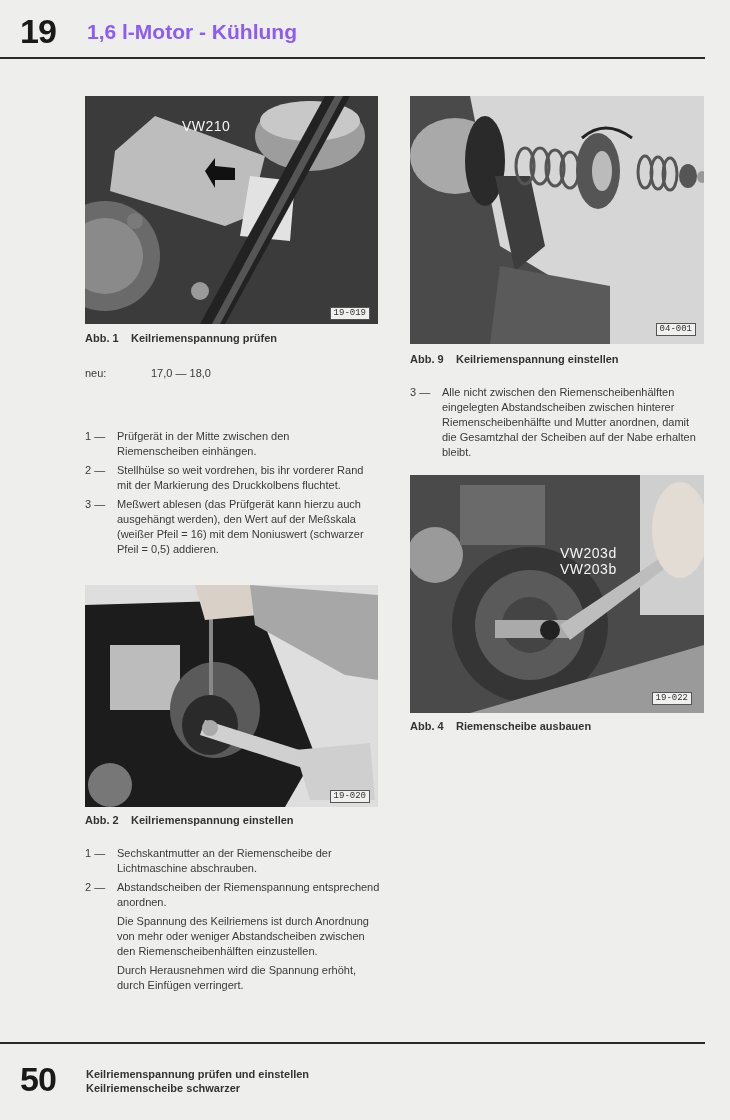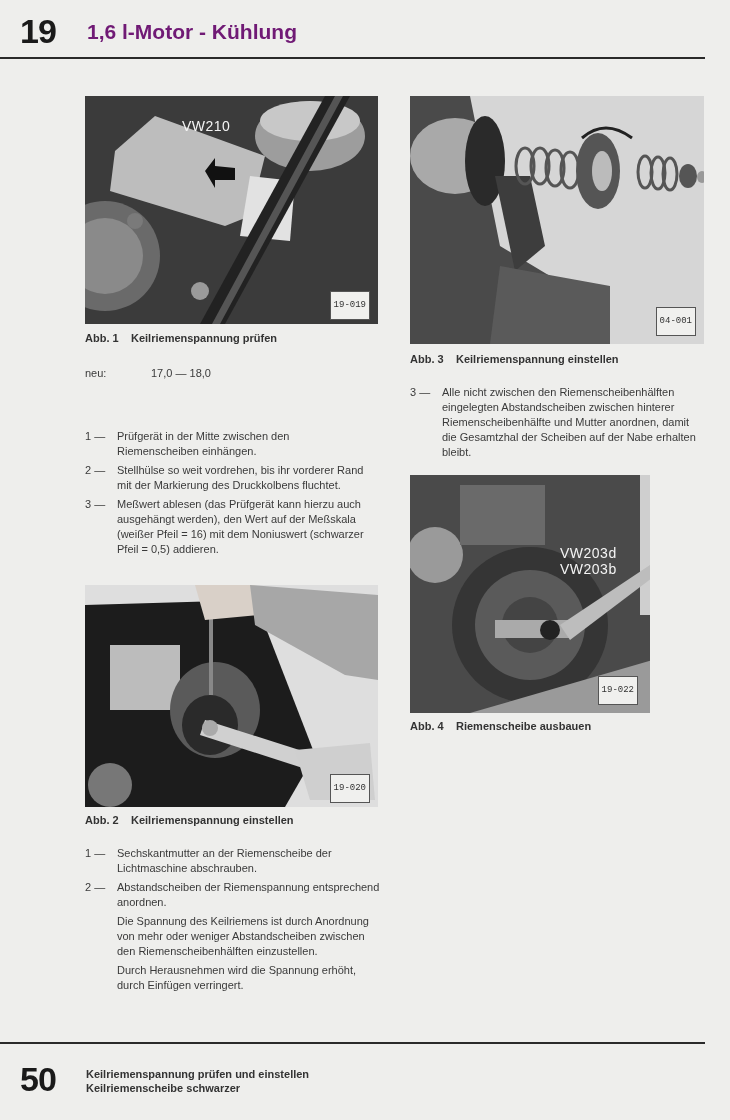--- a/index.html
+++ b/index.html
@@ -3,31 +3,31 @@
 <meta charset="utf-8">
 <style>
   html, body { margin:0; padding:0; }
   body {
     width:730px; height:1120px; position:relative; overflow:hidden;
     background:#eeeeec;
     font-family:"Liberation Sans", sans-serif; color:#2a2a2a;
   }
   .abs { position:absolute; }
   .chapter-num { left:20px; top:12px; font-size:34px; font-weight:bold; color:#1a1a1a; letter-spacing:-1px; }
-  .chapter-title { left:87px; top:20px; font-size:21px; font-weight:bold; color:#701a75; }
+  .chapter-title { left:87px; top:20px; font-size:21px; font-weight:bold; color:#8b5cf6; }
   .rule-top { left:0; top:57px; width:705px; height:2px; background:#2a2a2a; }
   .rule-bottom { left:0; top:1042px; width:705px; height:2px; background:#2a2a2a; }
   .page-num { left:20px; top:1060px; font-size:34px; font-weight:bold; color:#1a1a1a; letter-spacing:-1px; }
   .footer-lines { left:86px; top:1067px; font-size:11px; font-weight:bold; color:#333; line-height:14px; }
 
   .photo { position:absolute; overflow:hidden; background:#000000; }
   .photo svg { display:block; }
   .fig-id {
     position:absolute; font-family:"Liberation Mono", monospace; font-size:9px;
-    background:#f0f0ee; color:#333; border:1px solid #555; padding:8px 3px; line-height:11px;
+    background:#f0f0ee; color:#333; border:1px solid #555; padding:0 3px; line-height:11px;
   }
   .callout { position:absolute; color:#f4f4f4; font-size:14px; font-weight:normal; letter-spacing:0.5px; }
   .caption { position:absolute; font-size:11px; font-weight:bold; color:#333; }
   .caption .lbl { display:inline-block; width:46px; }
 
   .para { position:absolute; font-size:11px; line-height:15px; color:#3a3a3a; }
   .para b { color:#333; }
   .step { position:relative; padding-left:32px; margin-bottom:4px; }
   .step .n { position:absolute; left:0; top:0; }
   .sub { padding-left:32px; margin-top:4px; margin-bottom:4px; }
@@ -123,28 +123,28 @@
     </g>
     <ellipse cx="188" cy="75" rx="22" ry="38" fill="#555"></ellipse>
     <ellipse cx="192" cy="75" rx="10" ry="20" fill="#bbb"></ellipse>
     <ellipse cx="278" cy="80" rx="9" ry="12" fill="#555"></ellipse>
     <ellipse cx="292" cy="81" rx="5" ry="6" fill="#999"></ellipse>
     <path d="M172,42 Q195,22 222,42" fill="none" stroke="#222" stroke-width="3"></path>
   </svg>
   <div class="fig-id" style="right:8px;bottom:8px;">04-001</div>
 </div>
 <div class="caption" style="left:410px;top:353px;">
-  <span class="lbl">Abb. 3</span><span>Keilriemenspannung einstellen</span>
+  <span class="lbl">Abb. 9</span><span>Keilriemenspannung einstellen</span>
 </div>
 
 <div class="para" style="left:410px;top:385px;width:295px;">
   <div class="step"><span class="n">3 —</span><span>Alle nicht zwischen den Riemenscheibenhälften eingelegten Abstandscheiben zwischen hinterer Riemenscheibenhälfte und Mutter anordnen, damit die Gesamtzhal der Scheiben auf der Nabe erhalten bleibt.</span></div>
 </div>
 
-<div class="photo" style="left:410px;top:475px;width:240px;height:238px;">
+<div class="photo" style="left:410px;top:475px;width:294px;height:238px;">
   <svg width="294" height="238">
     <rect width="294" height="238" fill="#4a4a4a"></rect>
     <rect x="230" y="0" width="64" height="140" fill="#cfcfcf"></rect>
     <circle cx="25" cy="80" r="28" fill="#9a9a9a"></circle>
     <rect x="50" y="10" width="85" height="60" fill="#6a6a6a"></rect>
     <circle cx="120" cy="150" r="78" fill="#353535"></circle>
     <circle cx="120" cy="150" r="55" fill="#5a5a5a"></circle>
     <circle cx="120" cy="150" r="28" fill="#444"></circle>
     <rect x="85" y="145" width="75" height="18" fill="#aaa"></rect>
     <circle cx="140" cy="155" r="10" fill="#222"></circle>

